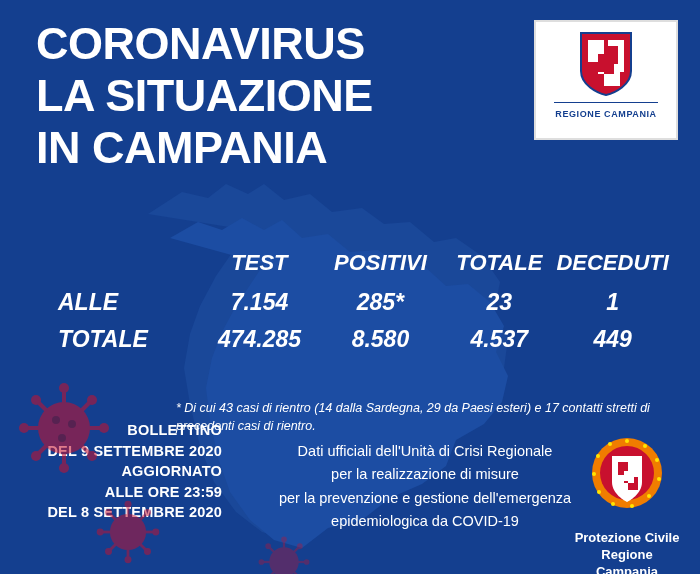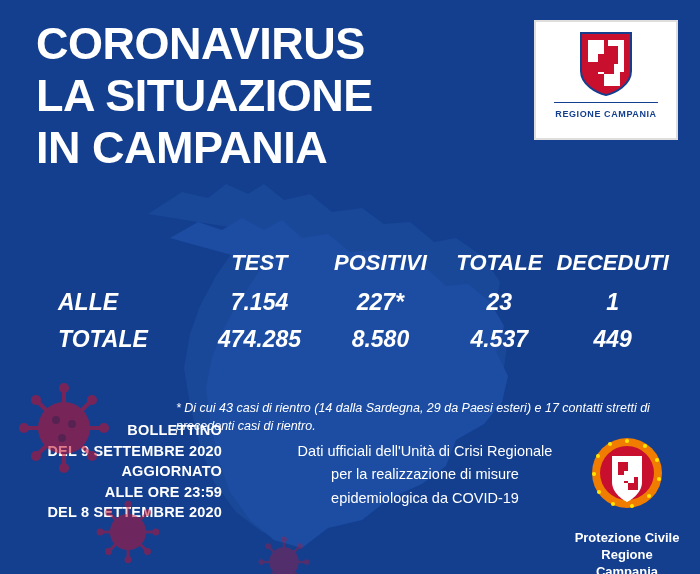--- a/index.html
+++ b/index.html
@@ -220,21 +220,21 @@
         <th>TEST</th>
         <th>POSITIVI</th>
         <th>TOTALE</th>
         <th>DECEDUTI</th>
       </tr>
     </thead>
     <tbody>
       <tr>
         <td class="rowlabel">ALLE</td>
         <td>7.154</td>
-        <td>227*</td>
+        <td>285*</td>
         <td>23</td>
         <td>1</td>
       </tr>
       <tr>
         <td class="rowlabel">TOTALE</td>
         <td>474.285</td>
         <td>8.580</td>
         <td>4.537</td>
         <td>449</td>
       </tr>
@@ -246,20 +246,21 @@
 
 <div class="bulletin">BOLLETTINO
 DEL 9 SETTEMBRE 2020
 AGGIORNATO
 ALLE ORE 23:59
 DEL 8 SETTEMBRE 2020</div>
 
 <div class="official">
   <span class="line">Dati ufficiali dell'Unità di Crisi Regionale</span>
   <span class="line">per la realizzazione di misure</span>
+  <span class="line">per la prevenzione e gestione dell'emergenza</span>
   <span class="line">epidemiologica da COVID-19</span>
 </div>
 
 <div class="pc-logo">
   <div class="pc-mark">
     <svg width="74" height="74" viewBox="0 0 74 74" xmlns="http://www.w3.org/2000/svg">
       <circle cx="37" cy="37" r="35" fill="#f07d00"></circle>
       <circle cx="37" cy="37" r="27" fill="#c8102e"></circle>
       <path d="M22 20 h30 v26 c0 12 -13 19 -15 20 C35 65 22 58 22 46 Z" fill="#ffffff"></path>
       <path d="M28 26 h10 v9 h-4 v12 h10 v-6 h4 v13 h-10 v-9 h-4 v-6 h-6 Z" fill="#c8102e"></path>

